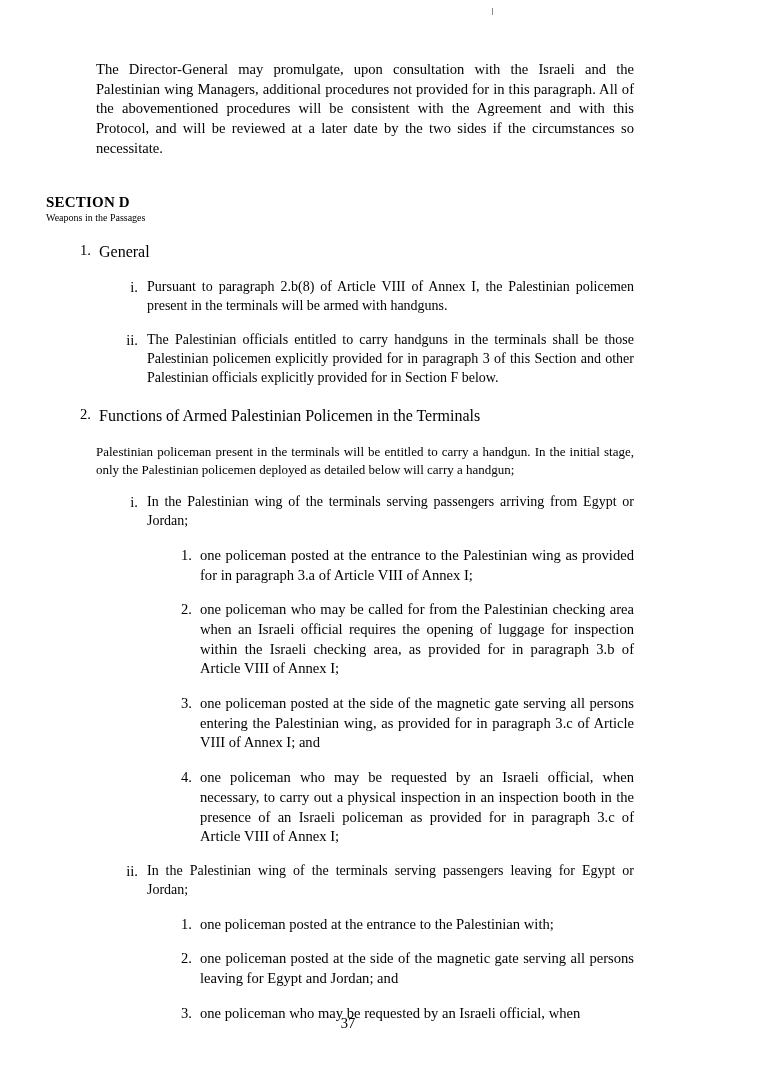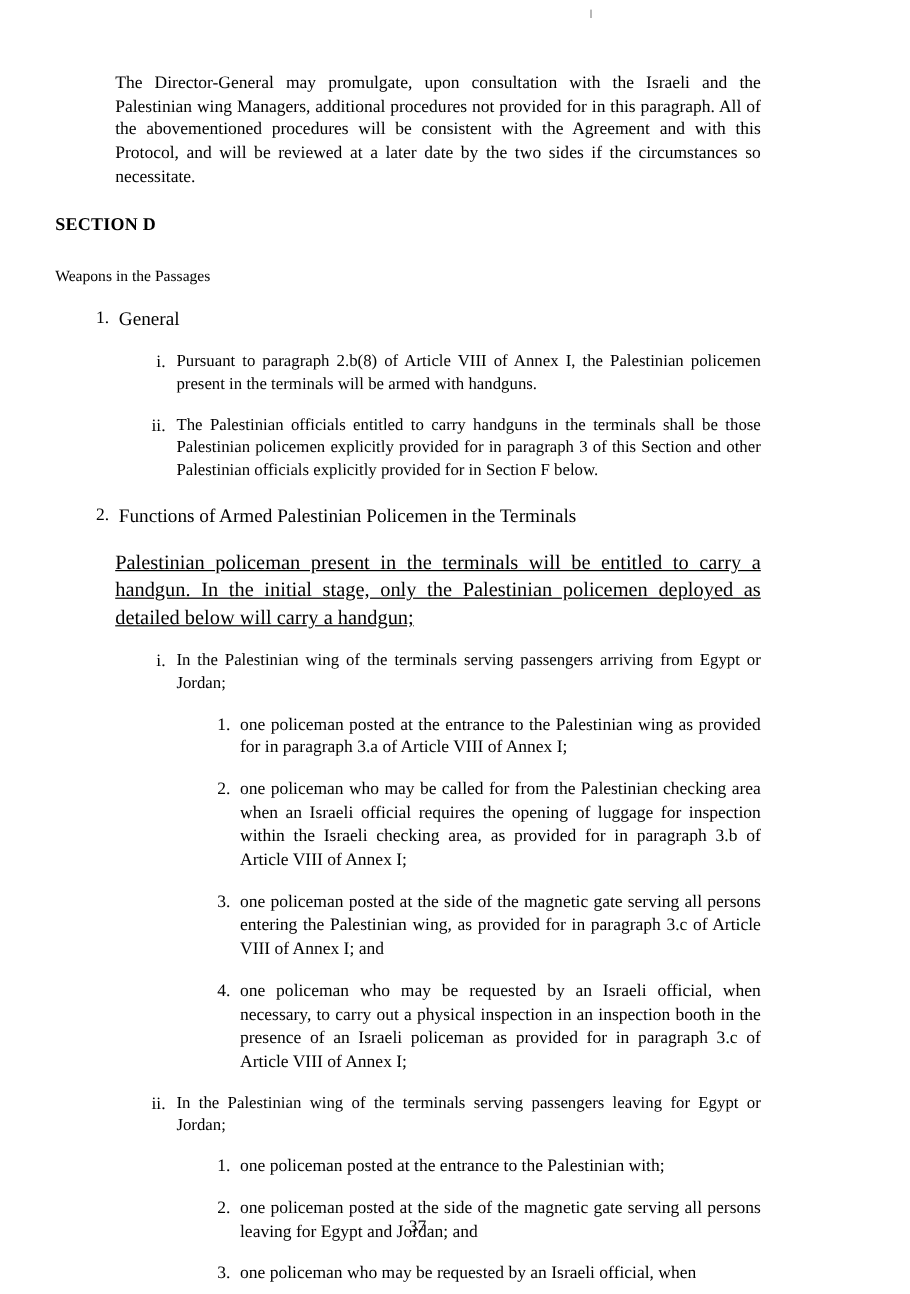--- a/index.html
+++ b/index.html
@@ -33,26 +33,26 @@
   }
   .intro {
     margin-left: 50px;
     margin-right: 0px;
     text-align: justify;
   }
   .section-head {
     font-size: 15px;
     font-weight: bold;
     letter-spacing: 0.2px;
-    margin-top: 22px;
+    margin-top: 36px;
     margin-left: 0px;
   }
   .subtitle {
-    font-size: 13px;
-    margin-top: 25px;
+    font-size: 10px;
+    margin-top: 1px;
     margin-left: 0px;
   }
   
   .lvl1 {
     margin-top: 18px;
     margin-left: 27px;
     display: flex;
     align-items: flex-start;
   }
   .lvl1 .marker {
@@ -110,24 +110,23 @@
   }
   .lvl3 .body {
     flex: 1;
     font-size: 14.6px;
     line-height: 1.35;
     text-align: justify;
   }
   .plain-block {
     margin-top: 16px;
     margin-left: 50px;
-    font-size: 17px;
-    line-height: 1.35;
-    text-align: justify;
-    text-decoration: underline;
+    font-size: 13px;
+    line-height: 1.35;
+    text-align: justify;
   }
   .footer {
     position: absolute;
     left: 0;
     right: 0;
     bottom: 46px;
     text-align: center;
     font-size: 14.6px;
   }
   .tick {

